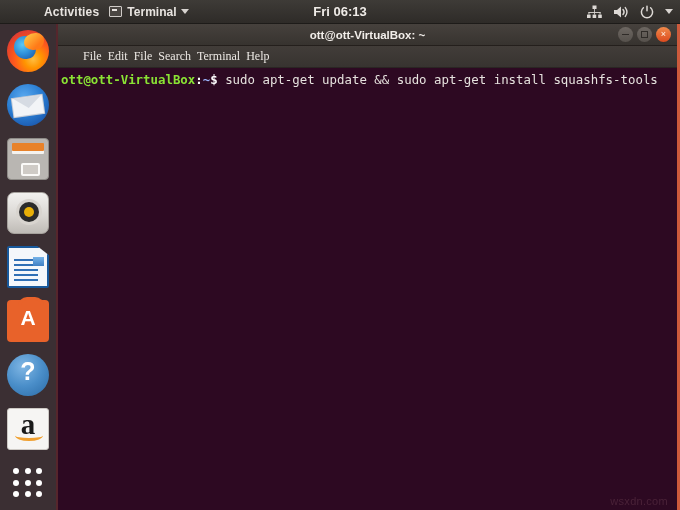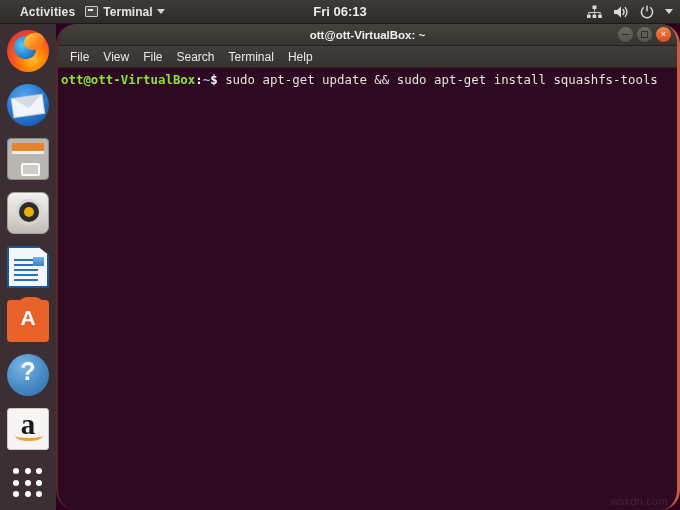--- a/index.html
+++ b/index.html
@@ -11,21 +11,21 @@
   }
 
   
   #topbar {
     position:absolute; left:0; top:0; width:680px; height:24px;
     background:linear-gradient(to bottom,#3e3b37,#2e2b28);
     display:flex; align-items:center;
     color:#e8e4e0; font-size:12px; font-weight:bold;
     border-bottom:1px solid #1d1b19;
   }
-  #activities { padding:0 10px 0 20px; letter-spacing:.2px; }
+  #activities { padding:0 10px 0 20px; letter-spacing:.2px;margin-left:24px; }
   .topbar-app { display:flex; align-items:center; gap:5px; }
   .term-mini-icon {
     width:13px; height:11px; border:1.5px solid #cfcbc7;
     border-radius:1px; background:#4a4642; position:relative;
   }
   .term-mini-icon::after{
     content:""; position:absolute; left:1.5px; top:1.5px;
     width:5px; height:2px; background:#e8e4e0;
   }
   .caret-down {
@@ -170,21 +170,20 @@
   }
   .grid9 i { display:block; width:6px; height:6px; border-radius:50%; background:#fff; }
 
   
   #term-window {
     position:absolute; left:56px; top:24px; width:624px; height:486px;
     background:#2D0922;
     border-left:2px solid #56262c;
     border-right:3px solid #cd5a3c;
     overflow:hidden;
-    border-radius:20px;
   }
   #title-bar {
     height:22px; width:100%;
     background:linear-gradient(to bottom,#46413d,#37332f);
     border-bottom:1px solid #241f1c;
     display:flex; align-items:center; justify-content:center;
     position:relative;
   }
   #title-text { color:#f2eeea; font-size:11.5px; font-weight:bold; }
   #win-controls { position:absolute; right:6px; top:3px; display:flex; gap:4px; }
@@ -195,23 +194,24 @@
   }
   .wbtn.min { background:linear-gradient(to bottom,#6d6762,#56514c); }
   .wbtn.max { background:linear-gradient(to bottom,#6d6762,#56514c); }
   .wbtn.close { background:linear-gradient(to bottom,#f08a4b,#dc4a1e); color:#fff4ea; }
   .wbtn .bar { width:7px; height:1.5px; background:#2f2b28; }
   .wbtn .sq  { width:7px; height:7px; border:1.5px solid #2f2b28; }
 
   #menu-bar {
     height:22px; width:100%;
     background:linear-gradient(to bottom,#423d39,#373330);
-    display:flex; align-items:center; gap:14px;
-    padding:0 0 0 12px;
+    display:flex; align-items:center; gap:6px;
+    padding:0 0 0 25px;
     border-bottom:1px solid #2a2623;
+    font-family:Liberation Serif, serif;
   }
   .menu-item { color:#ece8e4; font-size:12px; white-space:nowrap; }
 
   #term-body {
     position:absolute; left:0; top:45px; right:0; bottom:0;
     padding:3px 0 0 3px;
     font-family:"DejaVu Sans Mono", monospace;
     font-size:12.4px; line-height:16px;
     color:#e6e2de;
     white-space:pre-wrap; word-break:break-all;
@@ -319,21 +319,21 @@
         </span>
       <span class="wbtn max">
           <span class="sq"></span>
         </span>
       <span class="wbtn close">×</span>
     </span>
   </div>
 
   <div id="menu-bar">
     <span class="menu-item">File</span>
-    <span class="menu-item">View</span>
+    <span class="menu-item">Edit</span>
     <span class="menu-item">File</span>
     <span class="menu-item">Search</span>
     <span class="menu-item">Terminal</span>
     <span class="menu-item">Help</span>
   </div>
 
   <div id="term-body"><span class="p-user">ott@ott-VirtualBox</span><span class="p-sep">:</span><span class="p-path">~</span><span class="p-dollar">$</span><span class="cmd"> sudo apt-get update &amp;&amp; sudo apt-get install squashfs-tools</span></div>
 
   <span id="watermark">wsxdn.com</span>
 </div>

